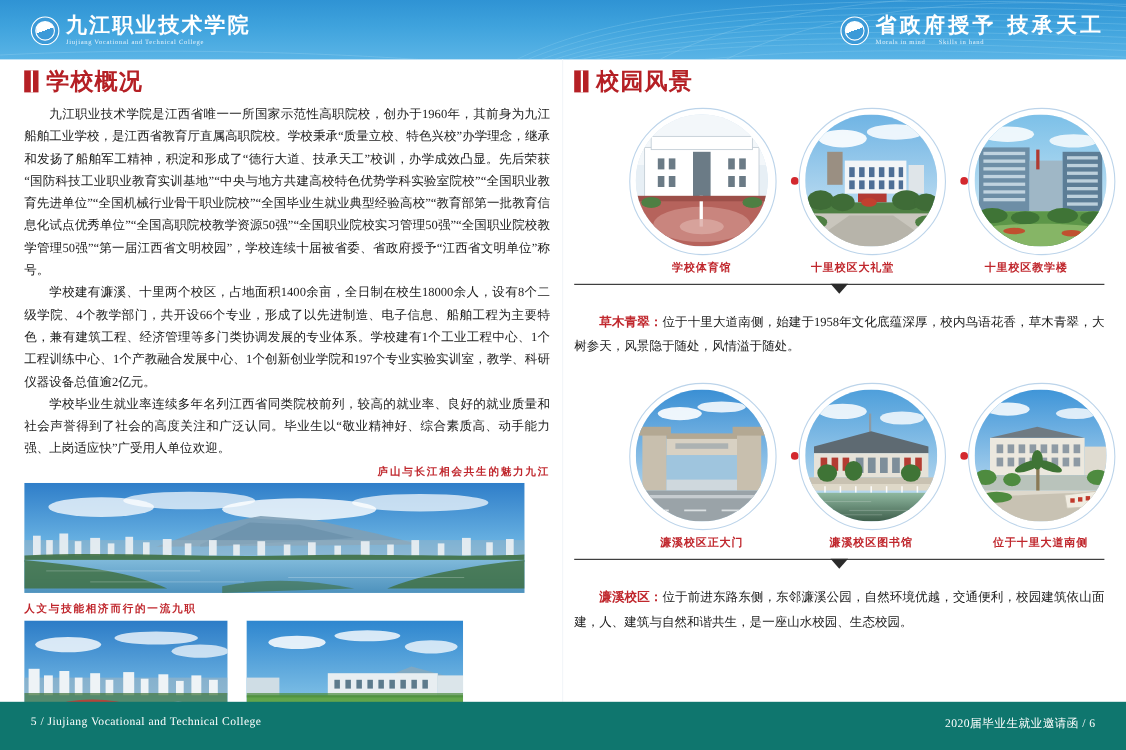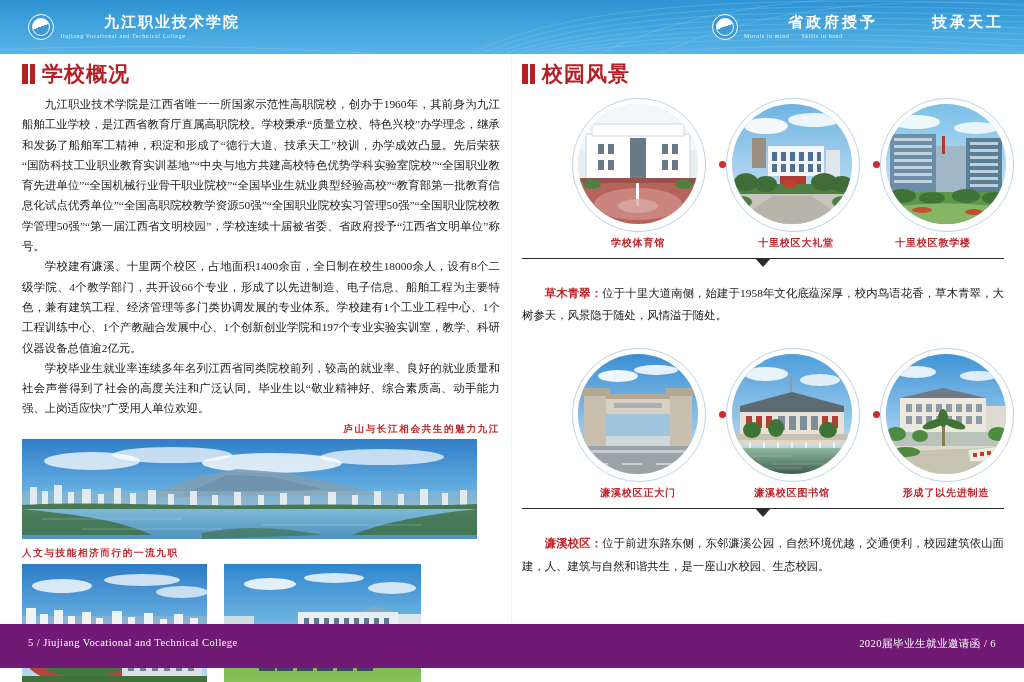--- a/index.html
+++ b/index.html
@@ -53,26 +53,25 @@
     position: absolute;
     left: 3px; top: 3px; right: 3px; bottom: 3px;
     border-radius: 50%;
     border: 1px solid #ffffff;
     background: linear-gradient(160deg, #ffffff 0 48%, #3c9ad8 48% 100%);
   }
   .logo-text { line-height: 1; }
   .logo-cn {
     font-family: "Liberation Serif", "DejaVu Serif", serif;
     color: #ffffff;
-    font-size: 15px;
+    font-size: 19px;
     letter-spacing: 2px;
     font-weight: 700;
     white-space: nowrap;
     display: block;
-    margin-left: 44px;
   }
   .logo-en {
     color: #e4f2fb;
     font-size: 6px;
     letter-spacing: .6px;
     white-space: nowrap;
     display: block;
     margin-top: 3px;
     font-family: "Liberation Serif", "DejaVu Serif", serif;
   }
@@ -237,23 +236,23 @@
     font-family: "Liberation Serif", "DejaVu Serif", serif;
   }
   .desc .lead {
     color: #c0272d;
     font-weight: 700;
   }
 
   
   .footer {
     position: absolute;
-    left: 0; bottom: 14px;
+    left: 0; bottom: 0;
     width: 1024px; height: 44px;
-    background: #701a75;
+    background: #0f766e;
   }
   .footer-text {
     position: absolute;
     top: 13px;
     color: #ffffff;
     font-size: 10.6px;
     letter-spacing: .4px;
     font-family: "Liberation Serif", "DejaVu Serif", serif;
   }
   .footer-left { left: 28px; }
@@ -644,21 +643,21 @@
                   <ellipse cx="36" cy="106" rx="10" ry="3"></ellipse>
                   <ellipse cx="88" cy="108" rx="9" ry="3"></ellipse>
                 </g>
             </svg>
           </span>
         </div>
       </div>
 
       <div class="cap-row">
         <span class="cap-cell" style="left:46px;">学校体育馆</span>
-        <span class="cap-cell" style="left:204px;">十里校区大礼堂</span>
+        <span class="cap-cell" style="left:183px;">十里校区大礼堂</span>
         <span class="cap-cell" style="left:341px;">十里校区教学楼</span>
       </div>
 
       <div class="divider">
         <span class="line"></span>
         <span class="tri"></span>
       </div>
 
       <p class="desc">
         <span class="lead">草木青翠：</span><span>位于十里大道南侧，始建于1958年文化底蕴深厚，校内鸟语花香，草木青翠，大树参天，风景隐于随处，风情溢于随处。</span>
@@ -829,21 +828,21 @@
                   <ellipse cx="20" cy="98" rx="14" ry="5"></ellipse>
                 </g>
             </svg>
           </span>
         </div>
       </div>
 
       <div class="cap-row">
         <span class="cap-cell" style="left:46px;">濂溪校区正大门</span>
         <span class="cap-cell" style="left:200px;">濂溪校区图书馆</span>
-        <span class="cap-cell" style="left:354px;">形成了以先进制造</span>
+        <span class="cap-cell" style="left:354px;">位于十里大道南侧</span>
       </div>
 
       <div class="divider">
         <span class="line"></span>
         <span class="tri"></span>
       </div>
 
       <p class="desc">
         <span class="lead">濂溪校区：</span><span>位于前进东路东侧，东邻濂溪公园，自然环境优越，交通便利，校园建筑依山面建，人、建筑与自然和谐共生，是一座山水校园、生态校园。</span>
       </p>

